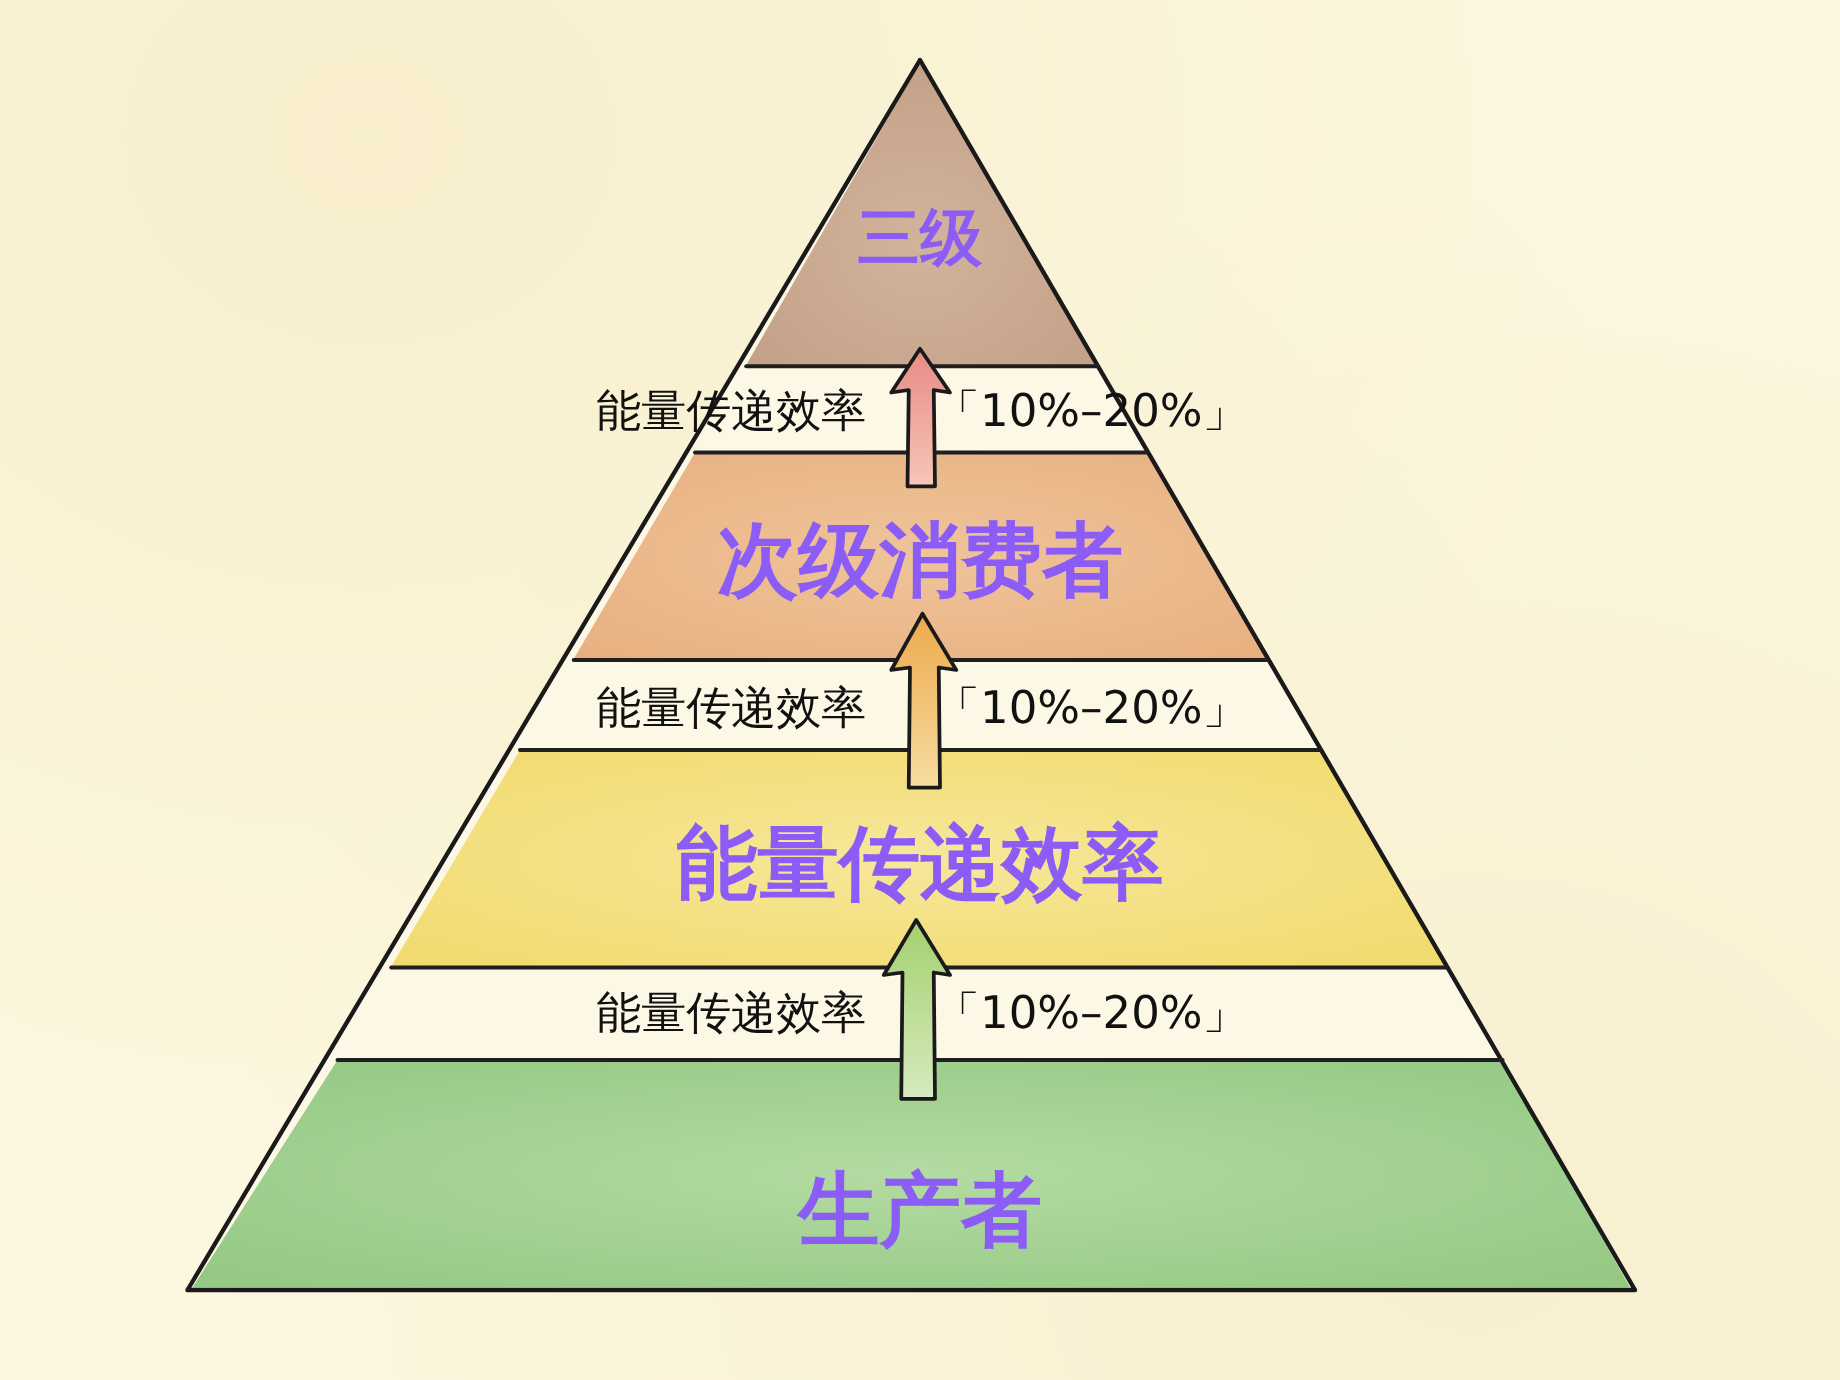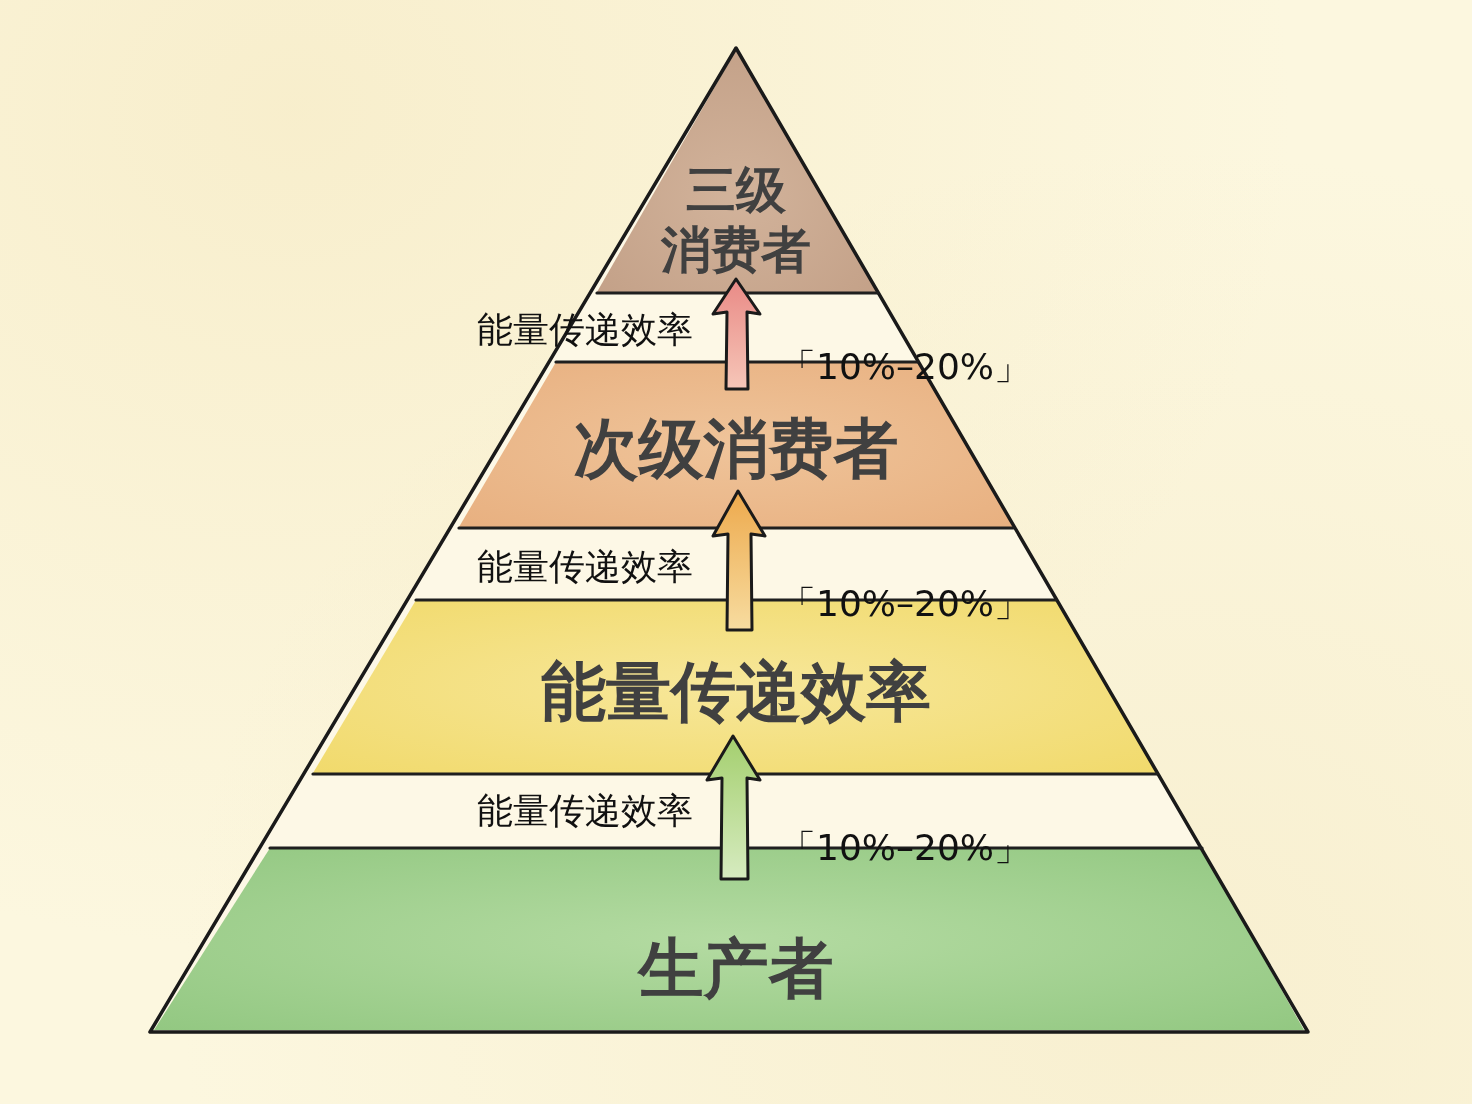--- a/index.html
+++ b/index.html
@@ -11,31 +11,31 @@
   }
   .paper {
     position: absolute; inset: 0;
     background:
       radial-gradient(ellipse at 20% 10%, rgba(240,222,170,0.35), transparent 60%),
       radial-gradient(ellipse at 80% 90%, rgba(240,225,180,0.35), transparent 60%),
       #fcf7df;
   }
   svg.diagram { position: absolute; left: 0; top: 0; }
   .label {
-    position: absolute; color: #404040; font-weight: bold;
+    position: absolute; color: #8b5cf6; font-weight: bold;
     text-align: center; white-space: nowrap; line-height: 1;
   }
   .tier-top { left: 636px; width: 200px; top: 160px; font-size: 50px; line-height: 60px; }
   .tier-big { font-size: 65px; }
   .eff {
     position: absolute; font-size: 36px; color: #111; white-space: nowrap;
     line-height: 1; font-weight: normal;
   }
   .eff-left { width: 260px; text-align: center; left: 455px; }
-  .eff-right { left: 780px; margin-top: 37px; }
+  .eff-right { left: 748px; }
 </style>
 </head>
 <body>
 
 <div class="paper"></div>
 
 <svg class="diagram" width="1472" height="1104" viewBox="0 0 1472 1104">
   <defs>
     <linearGradient id="gPink" x1="0" y1="0" x2="0" y2="1">
       <stop offset="0" stop-color="#e98a86"></stop>
@@ -87,21 +87,20 @@
 
   <g stroke="#1a1a1a" stroke-width="3" stroke-linejoin="round">
     <polygon points="736,279 760,314 747,312 748,389 726,389 727,312 713,314" fill="url(#gPink)"></polygon>
     <polygon points="738,491 765,536 751,534 752,630 727,630 728,534 713,536" fill="url(#gOrange)"></polygon>
     <polygon points="733,736 760,780 747,778 748,879 721,879 722,778 707,780" fill="url(#gGreen)"></polygon>
   </g>
 </svg>
 
 <div class="label tier-top">
   <div>三级</div>
-  <div>消费者</div>
 </div>
 
 <div class="label tier-big" style="left:486px; width:500px; top:416px;">次级消费者</div>
 
 <div class="label tier-big" style="left:486px; width:500px; top:659px;">能量传递效率</div>
 
 <div class="label tier-big" style="left:536px; width:400px; top:936px;">生产者</div>
 
 <div class="eff eff-left" style="top:312px;">能量传递效率</div>
 <div class="eff eff-right" style="top:312px;">「10%–20%」</div>

